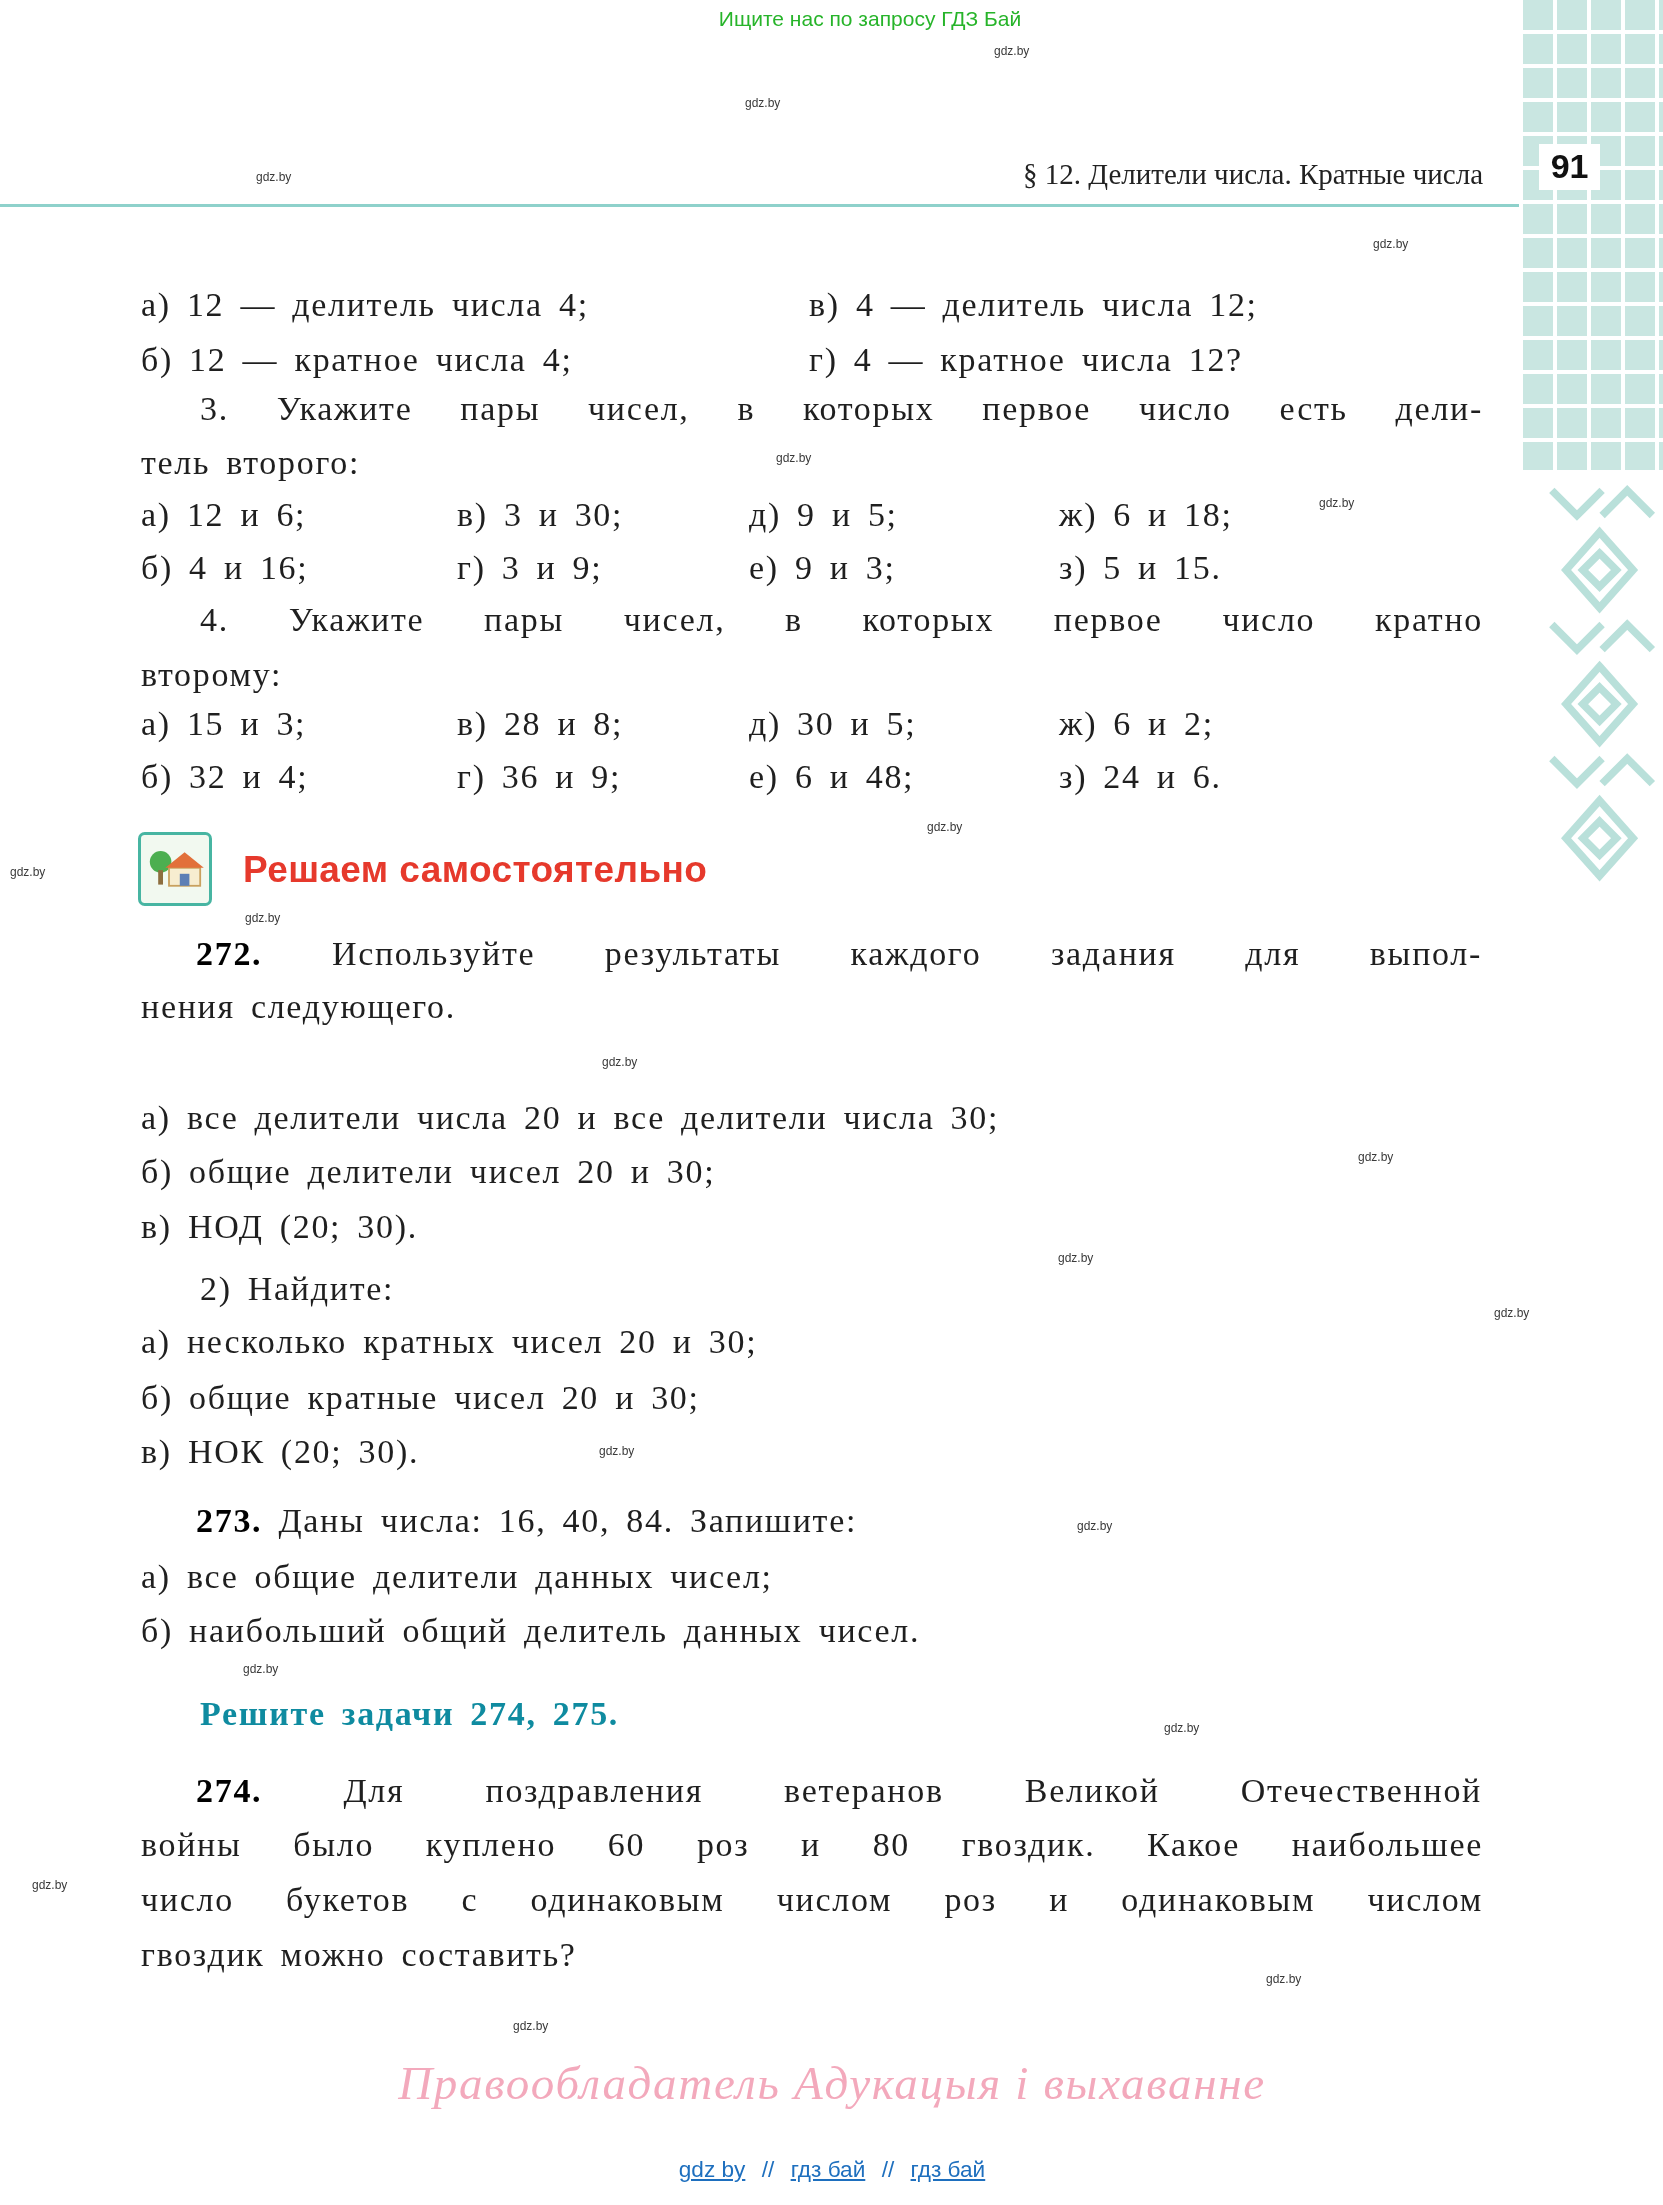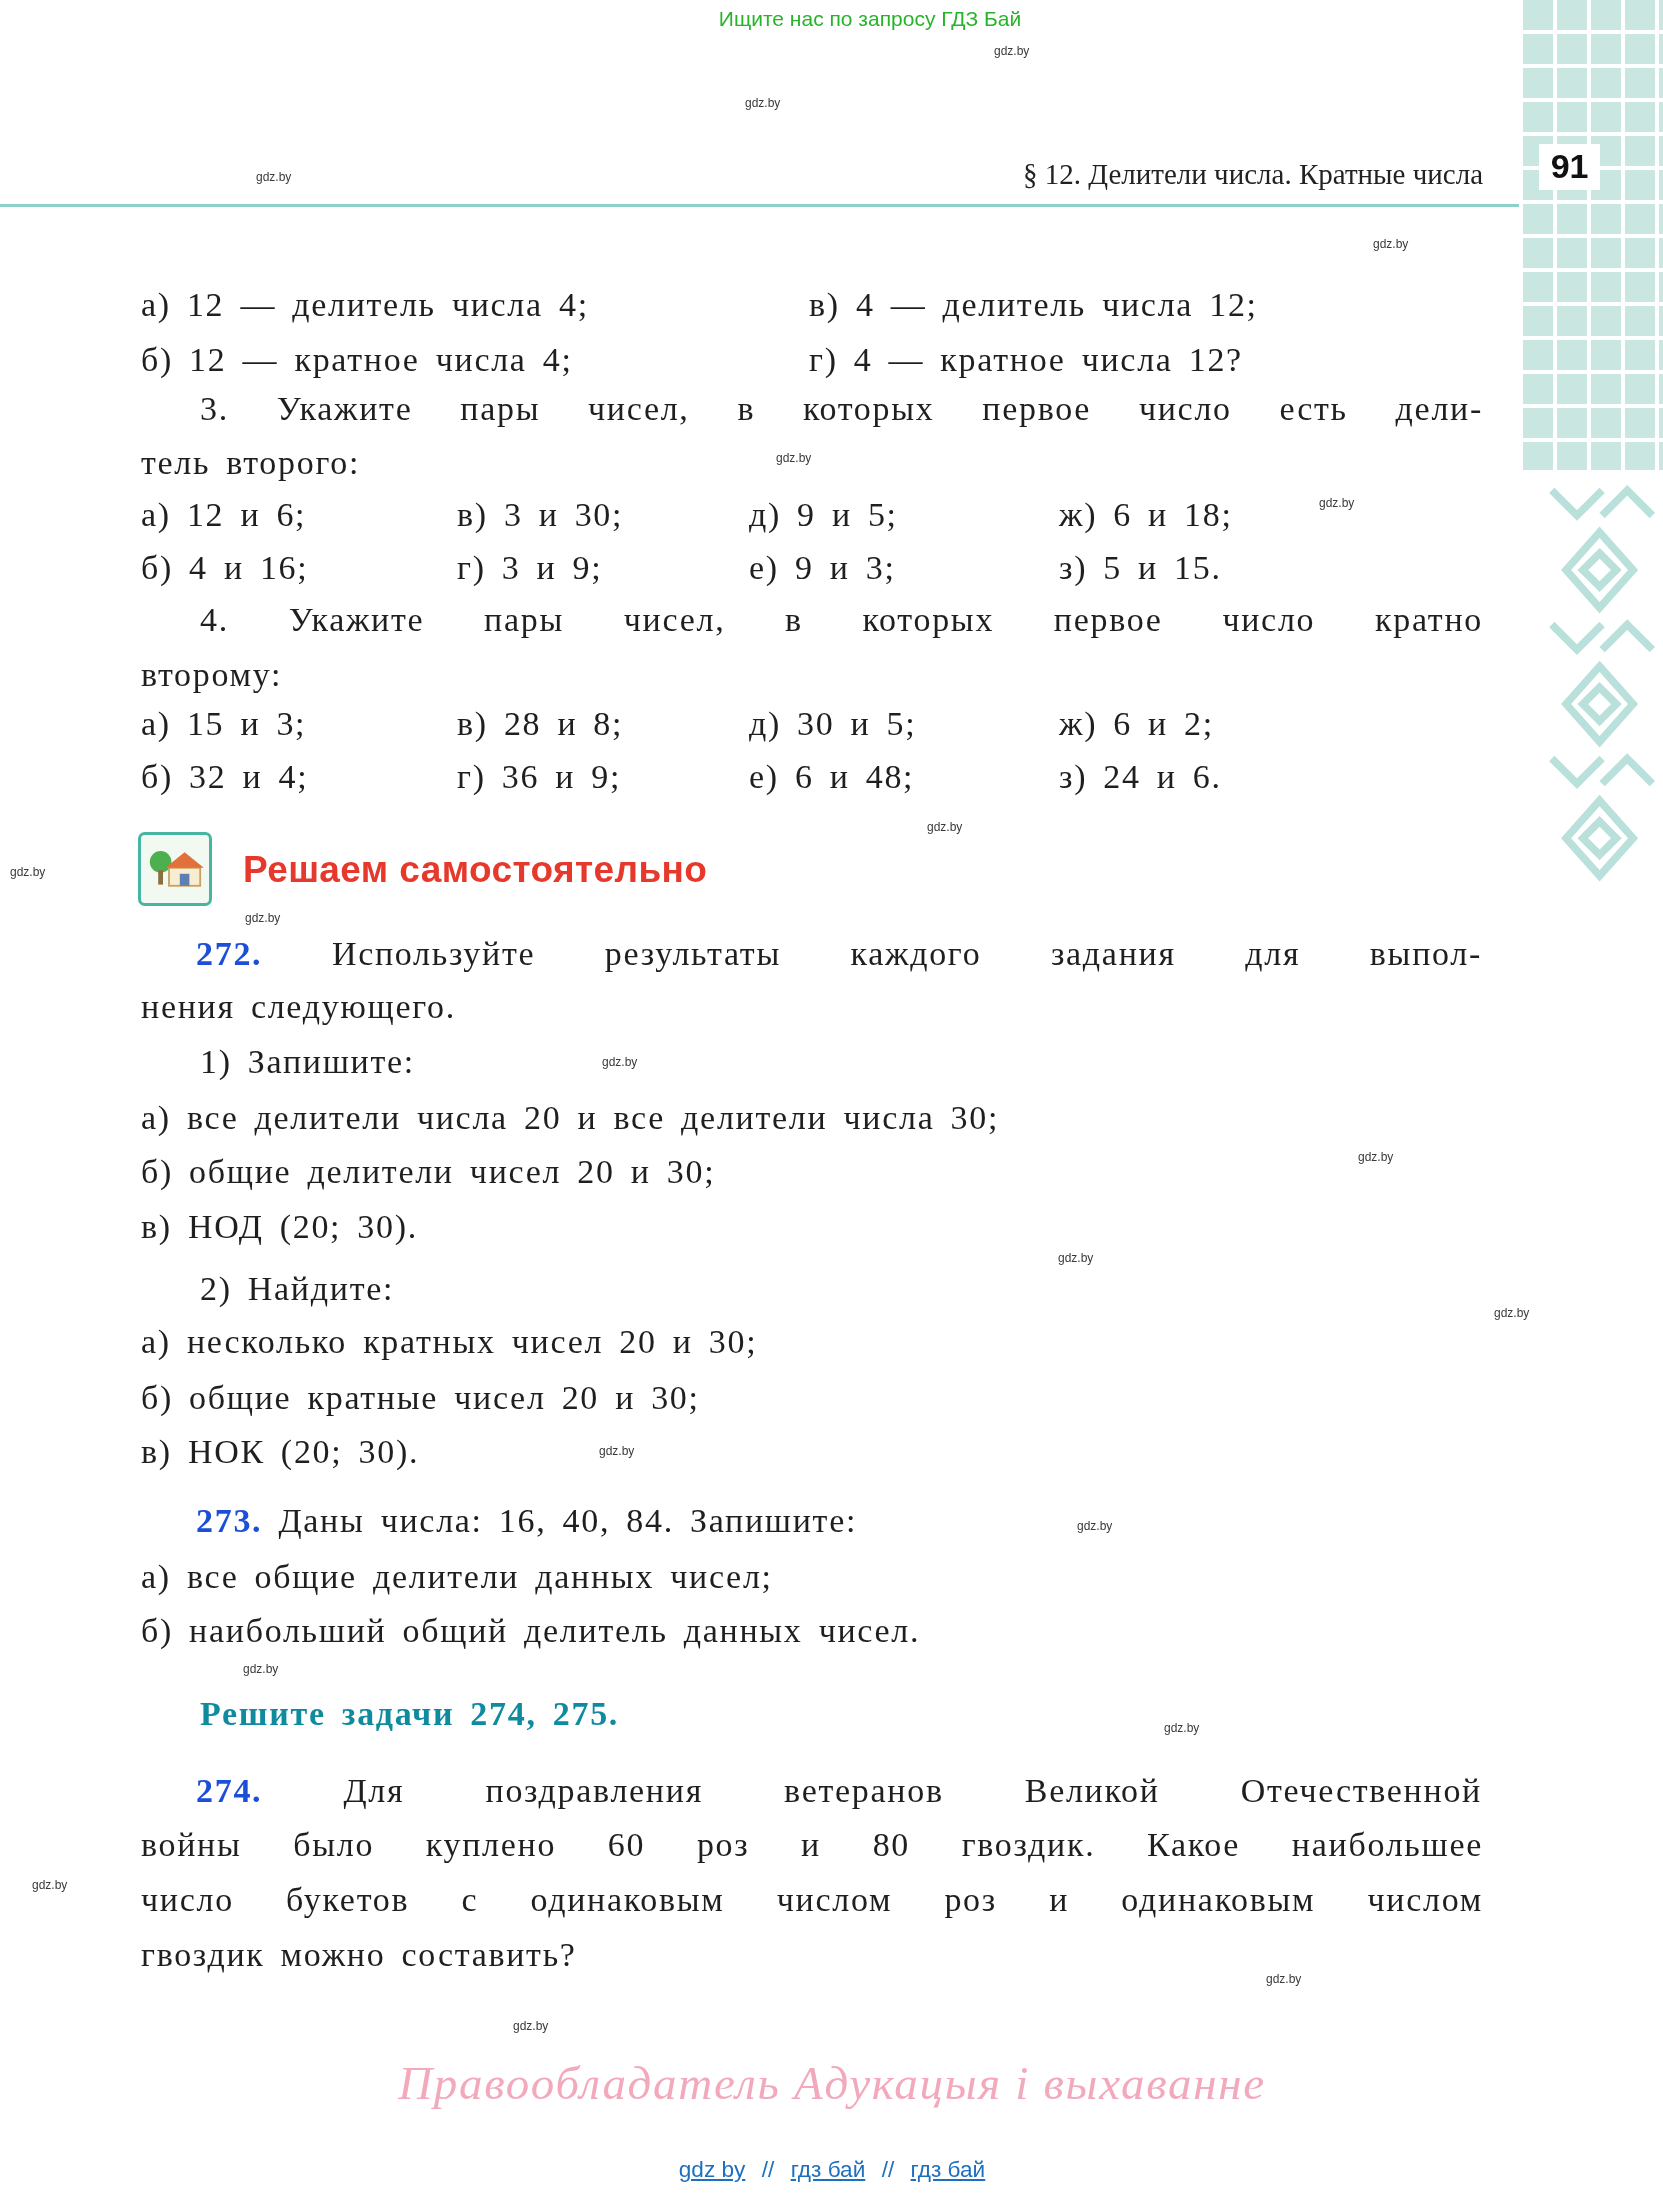--- a/index.html
+++ b/index.html
@@ -43,21 +43,21 @@
     position:absolute; top:482px; left:1539px; width:122px; height:419px; z-index:1;
   }
 
   .line {
     position:absolute; left:141px; width:1342px;
     font-size:34px; letter-spacing:1.7px; word-spacing:5.9px;
     white-space:nowrap; line-height:1.2;
   }
   .just { white-space:normal; text-align:justify; text-align-last:justify; }
   .col { position:absolute; top:0; white-space:nowrap; }
-  .num { color:#1d4ed8; font-weight:bold; }
+  .num { color:#000000; font-weight:bold; }
   .teal-bold { color:#0f8ba0; font-weight:bold; }
 
   .icon-box {
     position:absolute; left:138px; top:832px; width:74px; height:74px;
     border:3.4px solid #47b5a2; border-radius:6.7px; background:#f2f9f0;
     display:flex; align-items:center; justify-content:center;
   }
   .section-heading {
     position:absolute; left:243px; top:849px;
     font-family:"Liberation Sans",sans-serif; font-weight:bold;
@@ -172,21 +172,20 @@
       <rect x="29" y="29" width="8" height="10" fill="#5d7fb5"></rect>
     </svg>
   </div>
   <div class="section-heading">Решаем самостоятельно</div>
 
   <div class="line just" style="top:934px;left:196px;width:1286px">
     <span class="num">272.</span>
     <span>Используйте результаты каждого задания для выпол-</span>
   </div>
   <div class="line" style="top:987px">нения следующего.</div>
-  <div class="line" style="top:1042px;left:200px">1) Запишите:</div>
   <div class="line" style="top:1098px">а) все делители числа 20 и все делители числа 30;</div>
   <div class="line" style="top:1152px">б) общие делители чисел 20 и 30;</div>
   <div class="line" style="top:1207px">в) НОД (20; 30).</div>
   <div class="line" style="top:1269px;left:200px">2) Найдите:</div>
   <div class="line" style="top:1322px">а) несколько кратных чисел 20 и 30;</div>
   <div class="line" style="top:1378px">б) общие кратные чисел 20 и 30;</div>
   <div class="line" style="top:1432px">в) НОК (20; 30).</div>
 
   <div class="line" style="top:1501px;left:196px">
     <span class="num">273.</span>

